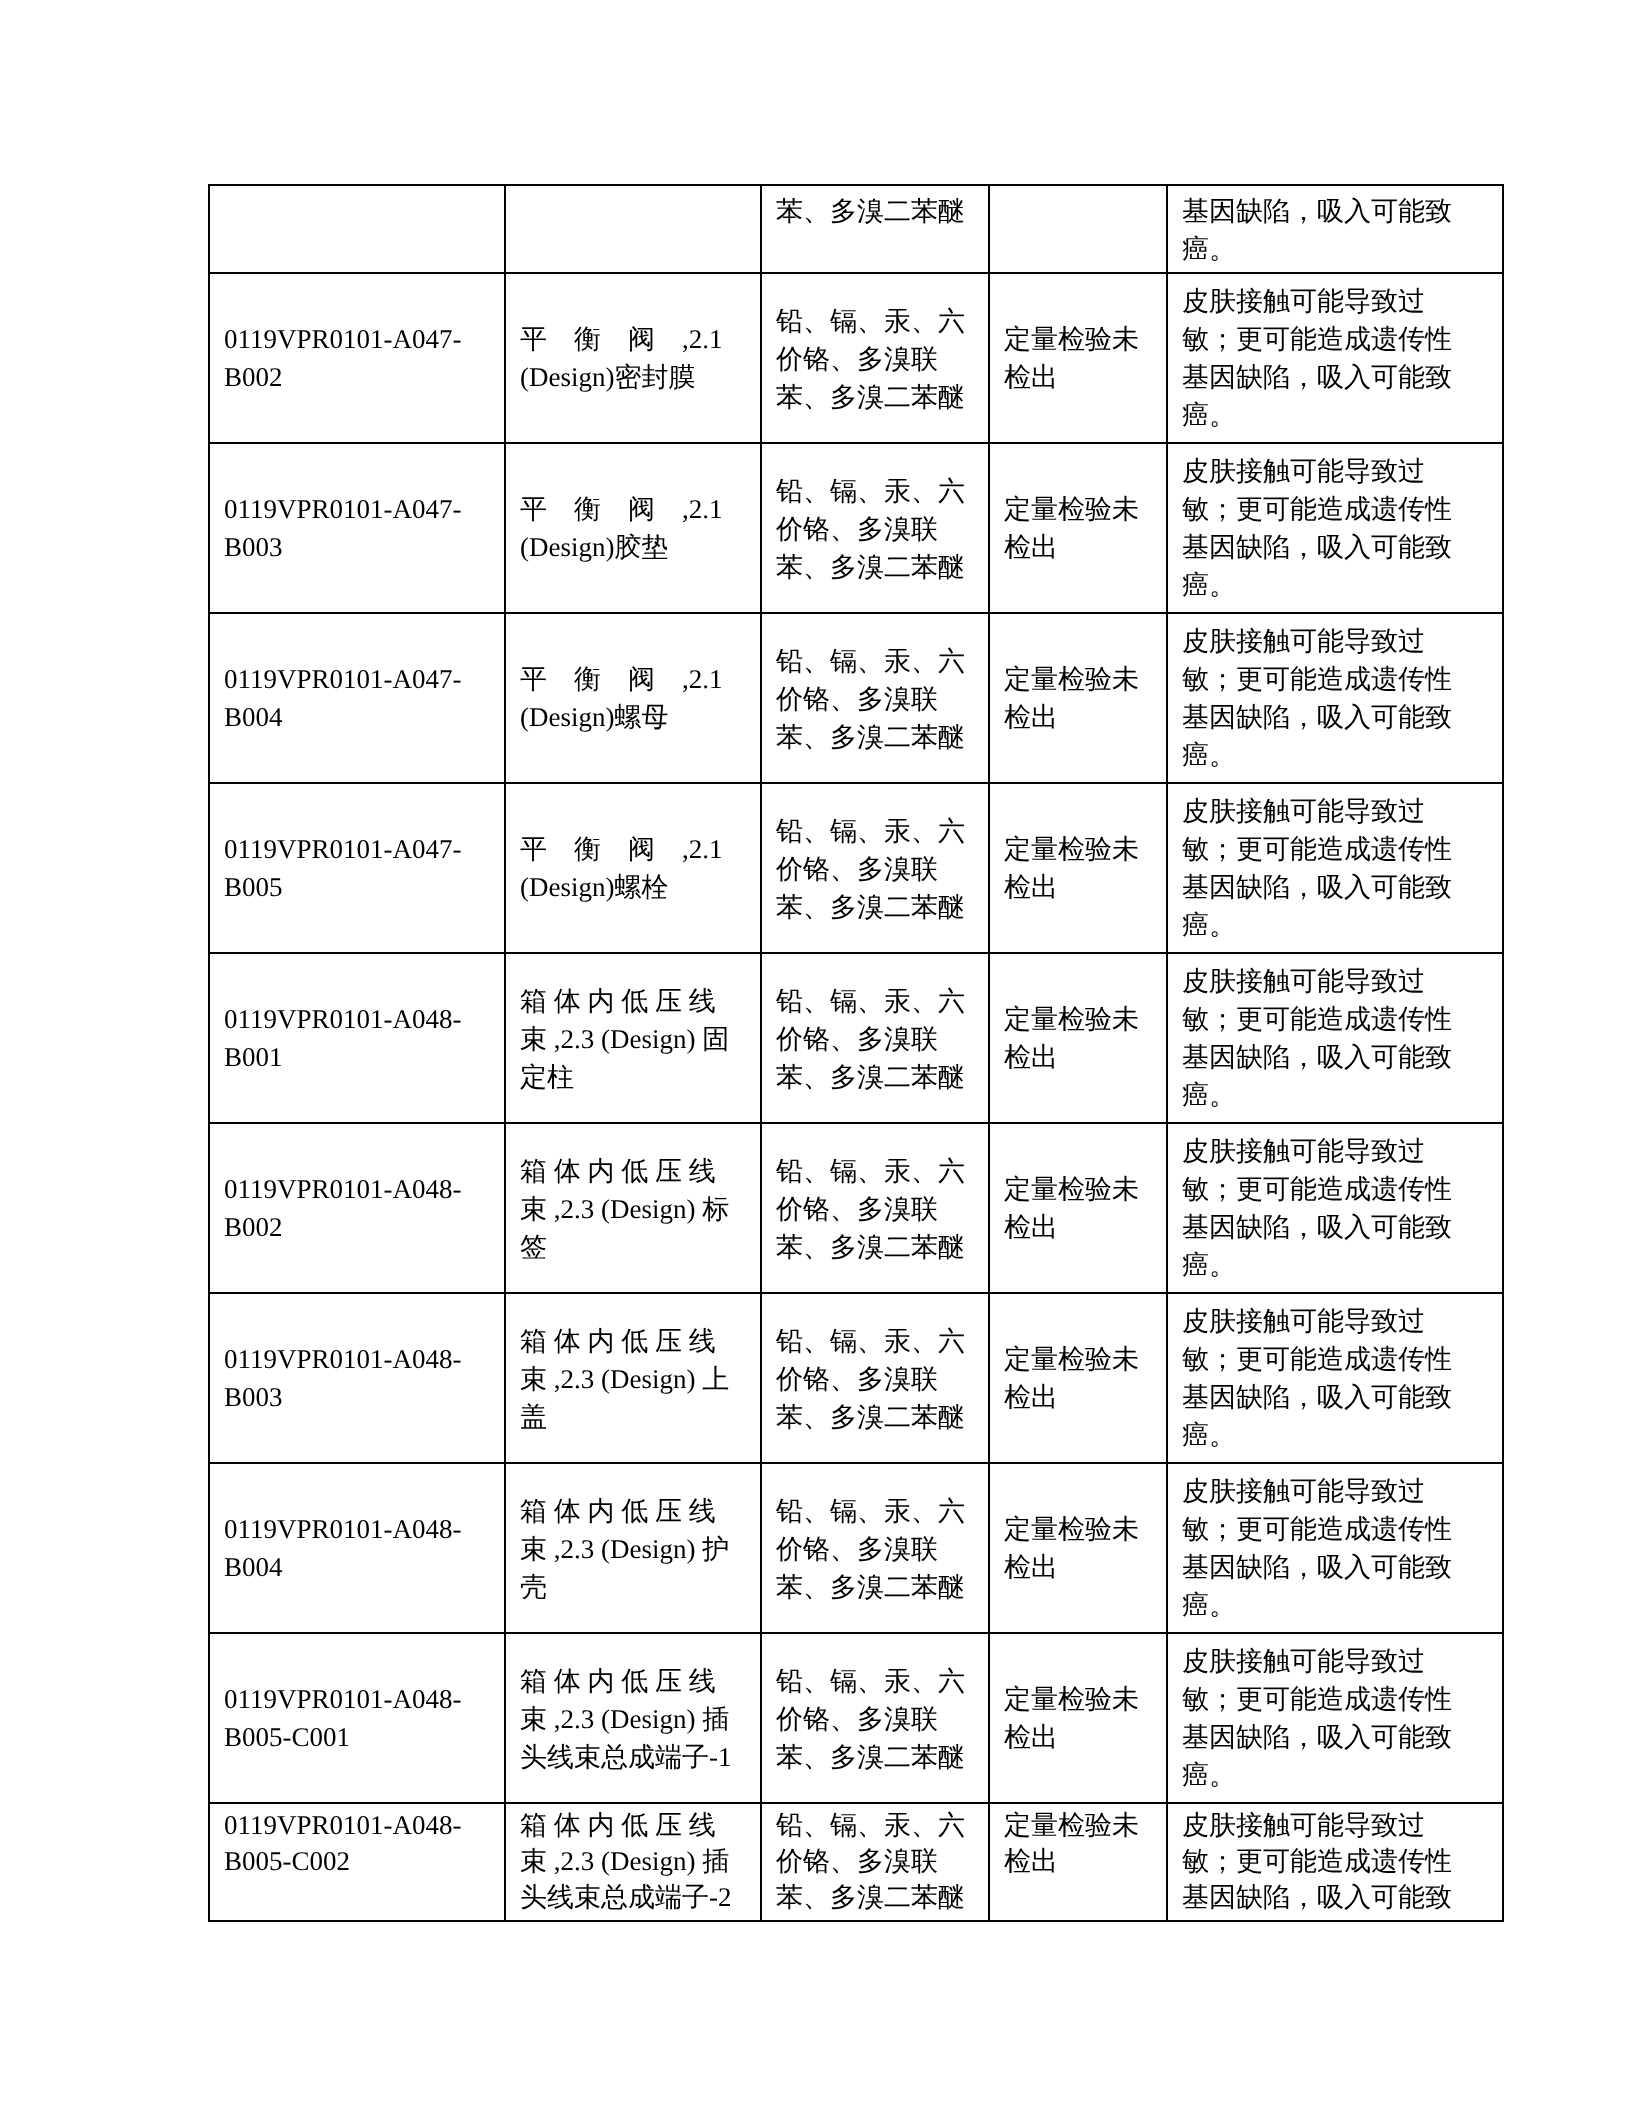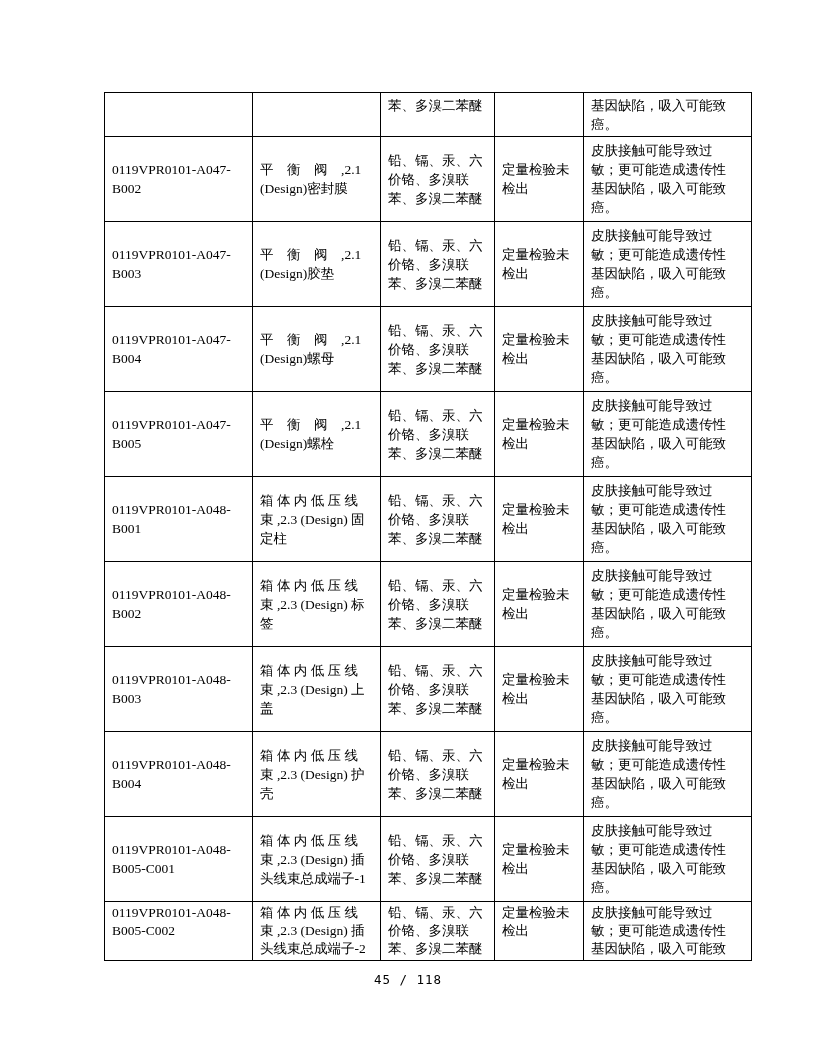--- a/index.html
+++ b/index.html
@@ -232,15 +232,14 @@
 苯、多溴二苯醚</td>
           <td>定量检验未
 检出</td>
           <td>皮肤接触可能导致过
 敏；更可能造成遗传性
 基因缺陷，吸入可能致</td>
         </tr>
       </tbody>
   </table>
 
-  <div class="footer">45 / 118</div>
 
 </div>
 
 </body></html>

